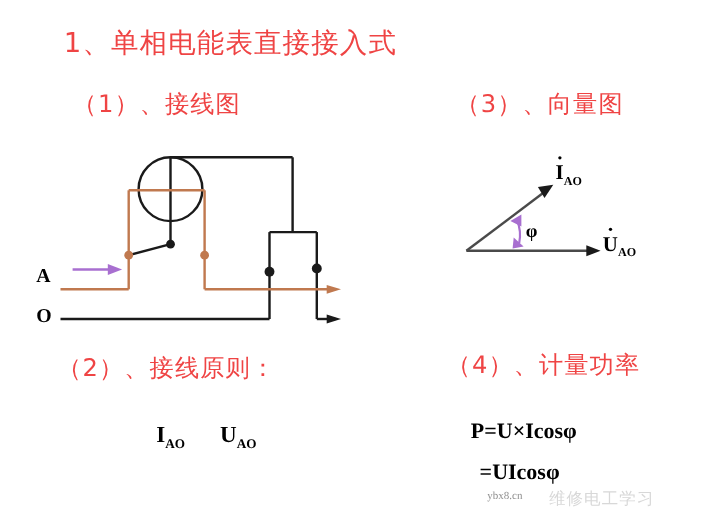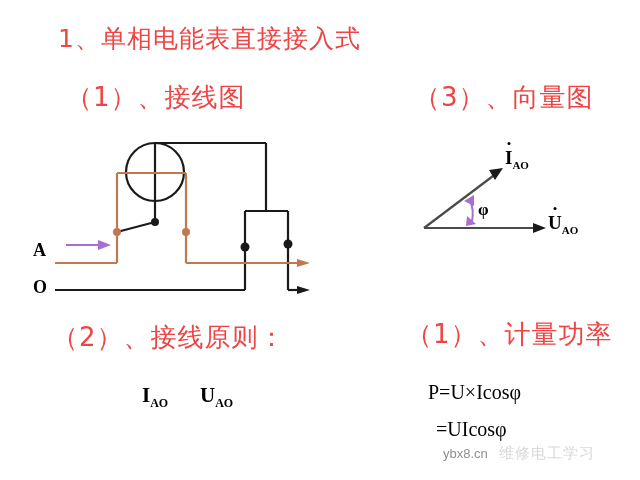--- a/index.html
+++ b/index.html
@@ -10,40 +10,40 @@
   }
   .stage{position:absolute;left:0;top:0;width:640px;height:480px;}
 
   .cn{font-family:"DejaVu Sans",sans-serif;color:#ef4444;}
 
   #title{
     position:absolute;left:58px;top:22px;
     font-size:25px;letter-spacing:1px;white-space:nowrap;
   }
   .heading{
-    position:absolute;font-size:26px;white-space:nowrap;letter-spacing:1px;
+    position:absolute;font-size:22px;white-space:nowrap;letter-spacing:1px;
   }
   #h1{left:66px;top:80px;}
   #h3{left:414px;top:80px;}
   #h2{left:52px;top:320px;}
   #h4{left:406px;top:317px;}
 
   
   .sym{
     position:absolute;font-family:"Liberation Serif",serif;
     font-weight:bold;font-size:21px;color:#000;white-space:nowrap;
   }
   .sym sub{font-size:12px;font-weight:bold;}
   #symI{left:142px;top:383px;}
   #symU{left:200px;top:383px;}
 
   
   .formula{
     position:absolute;font-family:"Liberation Serif",serif;
-    font-weight:normal;font-size:20px;color:#000;white-space:nowrap;
+    font-weight:bold;font-size:20px;color:#000;white-space:nowrap;
   }
   #f1{left:428px;top:381px;}
   #f2{left:436px;top:418px;}
 
   
   .term{
     position:absolute;font-family:"Liberation Serif",serif;
     font-weight:bold;font-size:18px;color:#000;
   }
   #termA{left:33px;top:240px;}
@@ -66,36 +66,36 @@
   #phPhi{left:478px;top:200px;font-size:17px;}
 
   
   #wm-back{
     position:absolute;left:470px;top:444px;
     font-family:"DejaVu Sans",sans-serif;
     font-size:15px;color:#d8d8d8;letter-spacing:1px;white-space:nowrap;padding-left:29px;
   }
   #wm-front{
     position:absolute;left:443px;top:446px;
-    font-family:Liberation Sans, sans-serif;
-    font-size:13px;color:#8f8f8f;letter-spacing:0px;white-space:nowrap;
+    font-family:Liberation Serif, serif;
+    font-size:10px;color:#8f8f8f;letter-spacing:0px;white-space:nowrap;
   }
   svg{position:absolute;left:0;top:0;}
 </style>
 </head>
 <body>
 
 <div class="stage">
 
   <div id="title" class="cn">1、单相电能表直接接入式</div>
 
   <div id="h1" class="heading cn">（1）、接线图</div>
   <div id="h3" class="heading cn">（3）、向量图</div>
   <div id="h2" class="heading cn">（2）、接线原则：</div>
-  <div id="h4" class="heading cn">（1）、计量功率</div>
+  <div id="h4" class="heading cn">（4）、计量功率</div>
 
   <svg width="640" height="480" viewBox="0 0 640 480">
 
     <path d="M 155 143 L 266 143" stroke="#1a1a1a" stroke-width="2.2" fill="none"></path>
 
     <path d="M 155 143 L 155 222" stroke="#1a1a1a" stroke-width="2.2" fill="none"></path>
 
     <path d="M 155 222 L 117 232" stroke="#1a1a1a" stroke-width="2.2" fill="none"></path>
 
     <path d="M 266 143 L 266 211" stroke="#1a1a1a" stroke-width="2.2" fill="none"></path>

